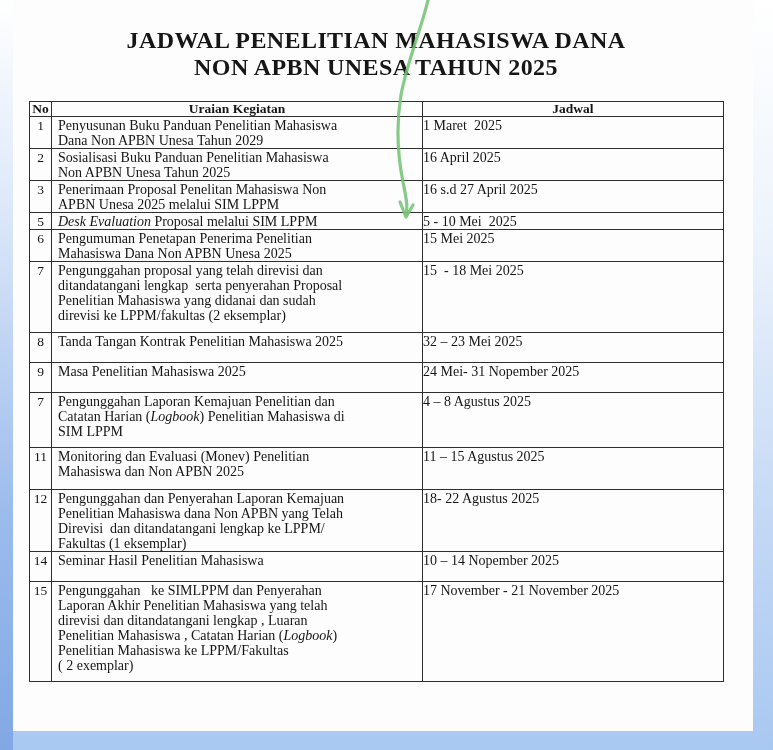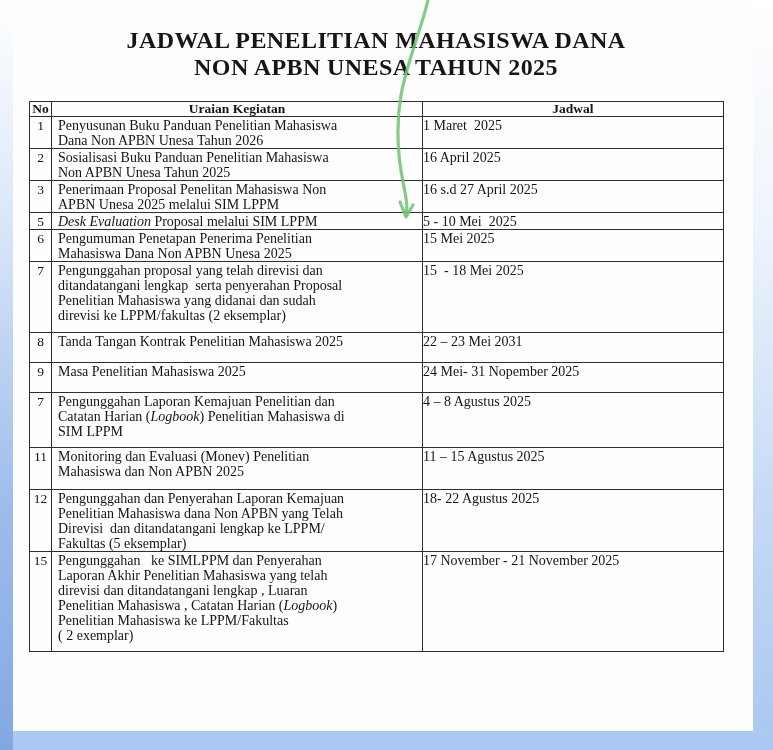--- a/index.html
+++ b/index.html
@@ -61,21 +61,21 @@
       <tr style="height:14px">
         <th>No</th>
         <th>Uraian Kegiatan</th>
         <th>Jadwal</th>
       </tr>
     </thead>
     <tbody id="schedule-body">
         <tr style="height: 30px;">
           <td class="no-cell">1</td>
           <td class="uraian-cell"><span>Penyusunan Buku Panduan Penelitian Mahasiswa
-Dana Non APBN Unesa Tahun 2026</span></td>
+Dana Non APBN Unesa Tahun 2029</span></td>
           <td class="jadwal-cell">1 Maret  2025</td>
         </tr>
         <tr style="height: 28px;">
           <td class="no-cell">2</td>
           <td class="uraian-cell"><span>Sosialisasi Buku Panduan Penelitian Mahasiswa
 Non APBN Unesa Tahun 2025</span></td>
           <td class="jadwal-cell">16 April 2025</td>
         </tr>
         <tr style="height: 30px;">
           <td class="no-cell">3</td>
@@ -98,21 +98,21 @@
           <td class="no-cell">7</td>
           <td class="uraian-cell"><span>Pengunggahan proposal yang telah direvisi dan
 ditandatangani lengkap  serta penyerahan Proposal
 Penelitian Mahasiswa yang didanai dan sudah
 direvisi ke LPPM/fakultas (2 eksemplar)</span></td>
           <td class="jadwal-cell">15  - 18 Mei 2025</td>
         </tr>
         <tr style="height: 30px;">
           <td class="no-cell">8</td>
           <td class="uraian-cell"><span>Tanda Tangan Kontrak Penelitian Mahasiswa 2025</span></td>
-          <td class="jadwal-cell">22 – 23 Mei 2031</td>
+          <td class="jadwal-cell">32 – 23 Mei 2025</td>
         </tr>
         <tr style="height: 30px;">
           <td class="no-cell">9</td>
           <td class="uraian-cell"><span>Masa Penelitian Mahasiswa 2025</span></td>
           <td class="jadwal-cell">24 Mei- 31 Nopember 2025</td>
         </tr>
         <tr style="height: 55px;">
           <td class="no-cell">7</td>
           <td class="uraian-cell"><span>Pengunggahan Laporan Kemajuan Penelitian dan
 Catatan Harian (</span><i>Logbook</i><span>) Penelitian Mahasiswa di
@@ -123,22 +123,27 @@
           <td class="no-cell">11</td>
           <td class="uraian-cell"><span>Monitoring dan Evaluasi (Monev) Penelitian
 Mahasiswa dan Non APBN 2025</span></td>
           <td class="jadwal-cell">11 – 15 Agustus 2025</td>
         </tr>
         <tr style="height: 62px;">
           <td class="no-cell">12</td>
           <td class="uraian-cell"><span>Pengunggahan dan Penyerahan Laporan Kemajuan
 Penelitian Mahasiswa dana Non APBN yang Telah
 Direvisi  dan ditandatangani lengkap ke LPPM/
-Fakultas (5 eksemplar)</span></td>
+Fakultas (1 eksemplar)</span></td>
           <td class="jadwal-cell">18- 22 Agustus 2025</td>
+        </tr>
+        <tr style="height: 30px;">
+          <td class="no-cell">14</td>
+          <td class="uraian-cell"><span>Seminar Hasil Penelitian Mahasiswa</span></td>
+          <td class="jadwal-cell">10 – 14 Nopember 2025</td>
         </tr>
         <tr style="height: 100px;">
           <td class="no-cell">15</td>
           <td class="uraian-cell"><span>Pengunggahan   ke SIMLPPM dan Penyerahan
 Laporan Akhir Penelitian Mahasiswa yang telah
 direvisi dan ditandatangani lengkap , Luaran
 Penelitian Mahasiswa , Catatan Harian (</span><i>Logbook</i><span>)
 Penelitian Mahasiswa ke LPPM/Fakultas
 ( 2 exemplar)</span></td>
           <td class="jadwal-cell">17 November - 21 November 2025</td>

